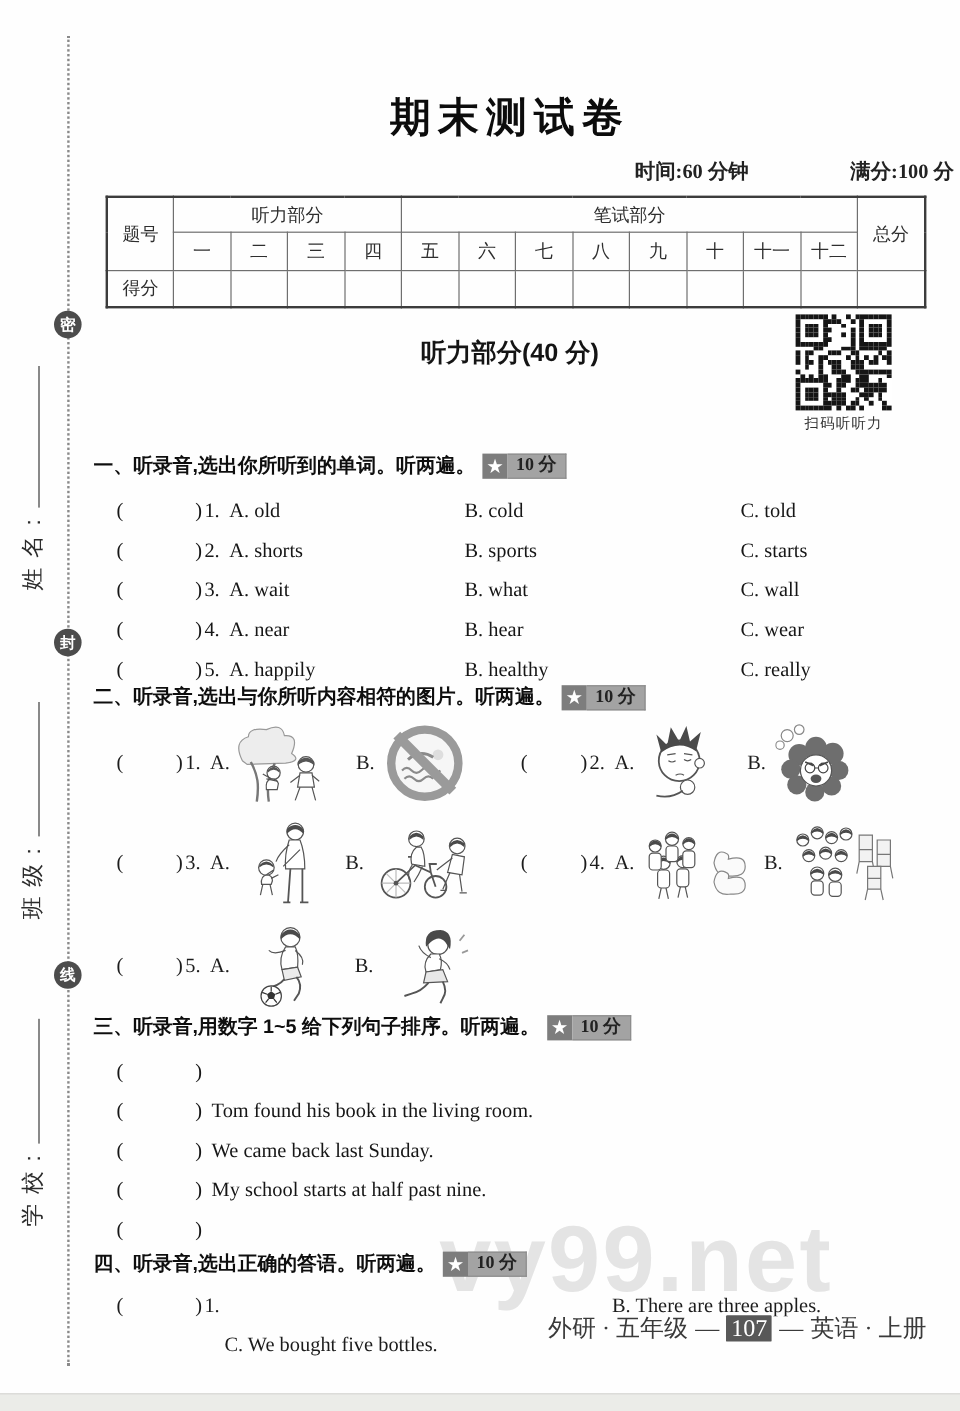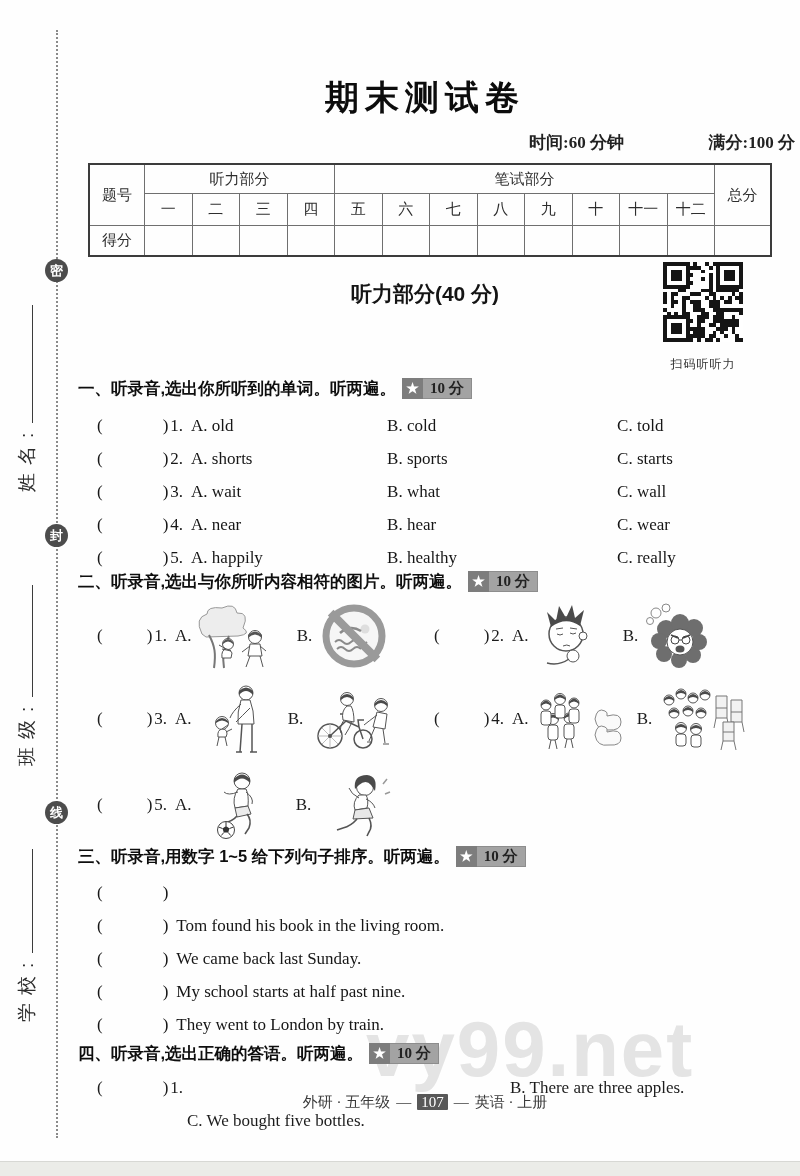--- a/index.html
+++ b/index.html
@@ -37,21 +37,21 @@
   .score-table .r2 td{height:31px;}
   .score-table .r3 td{height:29px;}
 
   
   .listen-head{position:absolute;left:75px;top:280px;width:700px;text-align:center;
                font-size:21px;font-weight:600;color:#141414;z-index:1;}
   .qr-block{position:absolute;left:659px;top:262px;width:88px;text-align:center;z-index:2;}
   .qr{display:grid;grid-template-columns:repeat(21,1fr);grid-template-rows:repeat(21,1fr);
       width:80px;height:80px;margin:0 auto;background:#fff;}
   .qr .qm{background:#151515;}
-  .qr-caption{margin-top:14px;font-size:12px;color:#333;letter-spacing:1px;
+  .qr-caption{margin-top:3px;font-size:12px;color:#333;letter-spacing:1px;
               font-family:"Liberation Serif",serif;}
 
   
   .section{position:absolute;left:78px;width:696px;z-index:1;}
   .sec-head{font-size:16.5px;font-weight:700;color:#0e0e0e;display:flex;align-items:center;line-height:22px;margin-top:47px;}
   .badge{display:inline-flex;align-items:center;margin-left:6px;}
   .badge .star-box{width:21px;height:21px;background:#7d7d7d;color:#fff;font-size:14px;
                    line-height:21px;text-align:center;}
   .badge .pts{height:19px;border:1px solid #8d8d8d;border-left:none;background:#a3a3a3;
               font-family:Liberation Serif, serif;font-size:15px;line-height:19px;
@@ -78,22 +78,22 @@
   .pic-lab{margin:0 8px 0 10px;}
   .pic{flex:none;}
 
   
   .s4row{display:flex;align-items:baseline;padding-left:19px;line-height:21px;
          font-size:17px;font-family:"Liberation Serif",serif;margin-bottom:12px;}
   .s4c1{width:413px;display:flex;align-items:baseline;}
   .s4c2{margin-left:90px;}
 
   
-  .footer{position:absolute;left:75px;top:1093px;width:700px;text-align:center;z-index:1;
-          font-size:15px;color:#3a3a3a;font-family:"Liberation Serif",serif;}
+  .footer{position:absolute;left:75px;top:1093px;width:700px;text-align:right;z-index:1;
+          font-size:20px;color:#3a3a3a;font-family:"Liberation Serif",serif;}
   .footer span{margin:0 3px;}
   .pgnum{background:#585858;color:#fff;padding:0 4px;border-radius:1px;}
 
   .page-edge{position:absolute;left:0;right:0;bottom:0;height:14px;background:#ebece8;
              border-top:1px solid #d7d8d4;z-index:3;}
 
   svg{display:block;}
 </style>
 </head>
 <body>
@@ -914,21 +914,20 @@
       <div class="opt-row">
         <span>(</span>
           <span class="gap"></span>
           <span>)</span>
         <span class="sen">My school starts at half past nine.</span>
       </div>
       <div class="opt-row">
         <span>(</span>
           <span class="gap"></span>
           <span>)</span>
-        <span class="sen">They went to London by train.</span>
       </div>
     </div>
   </div>
 
   <div class="section" style="top:995px">
     <div class="sec-head">
       <span>四、听录音,选出正确的答语。听两遍。</span>
       <span class="badge">
         <span class="star-box">★</span>
         <span class="pts">10 分</span>

